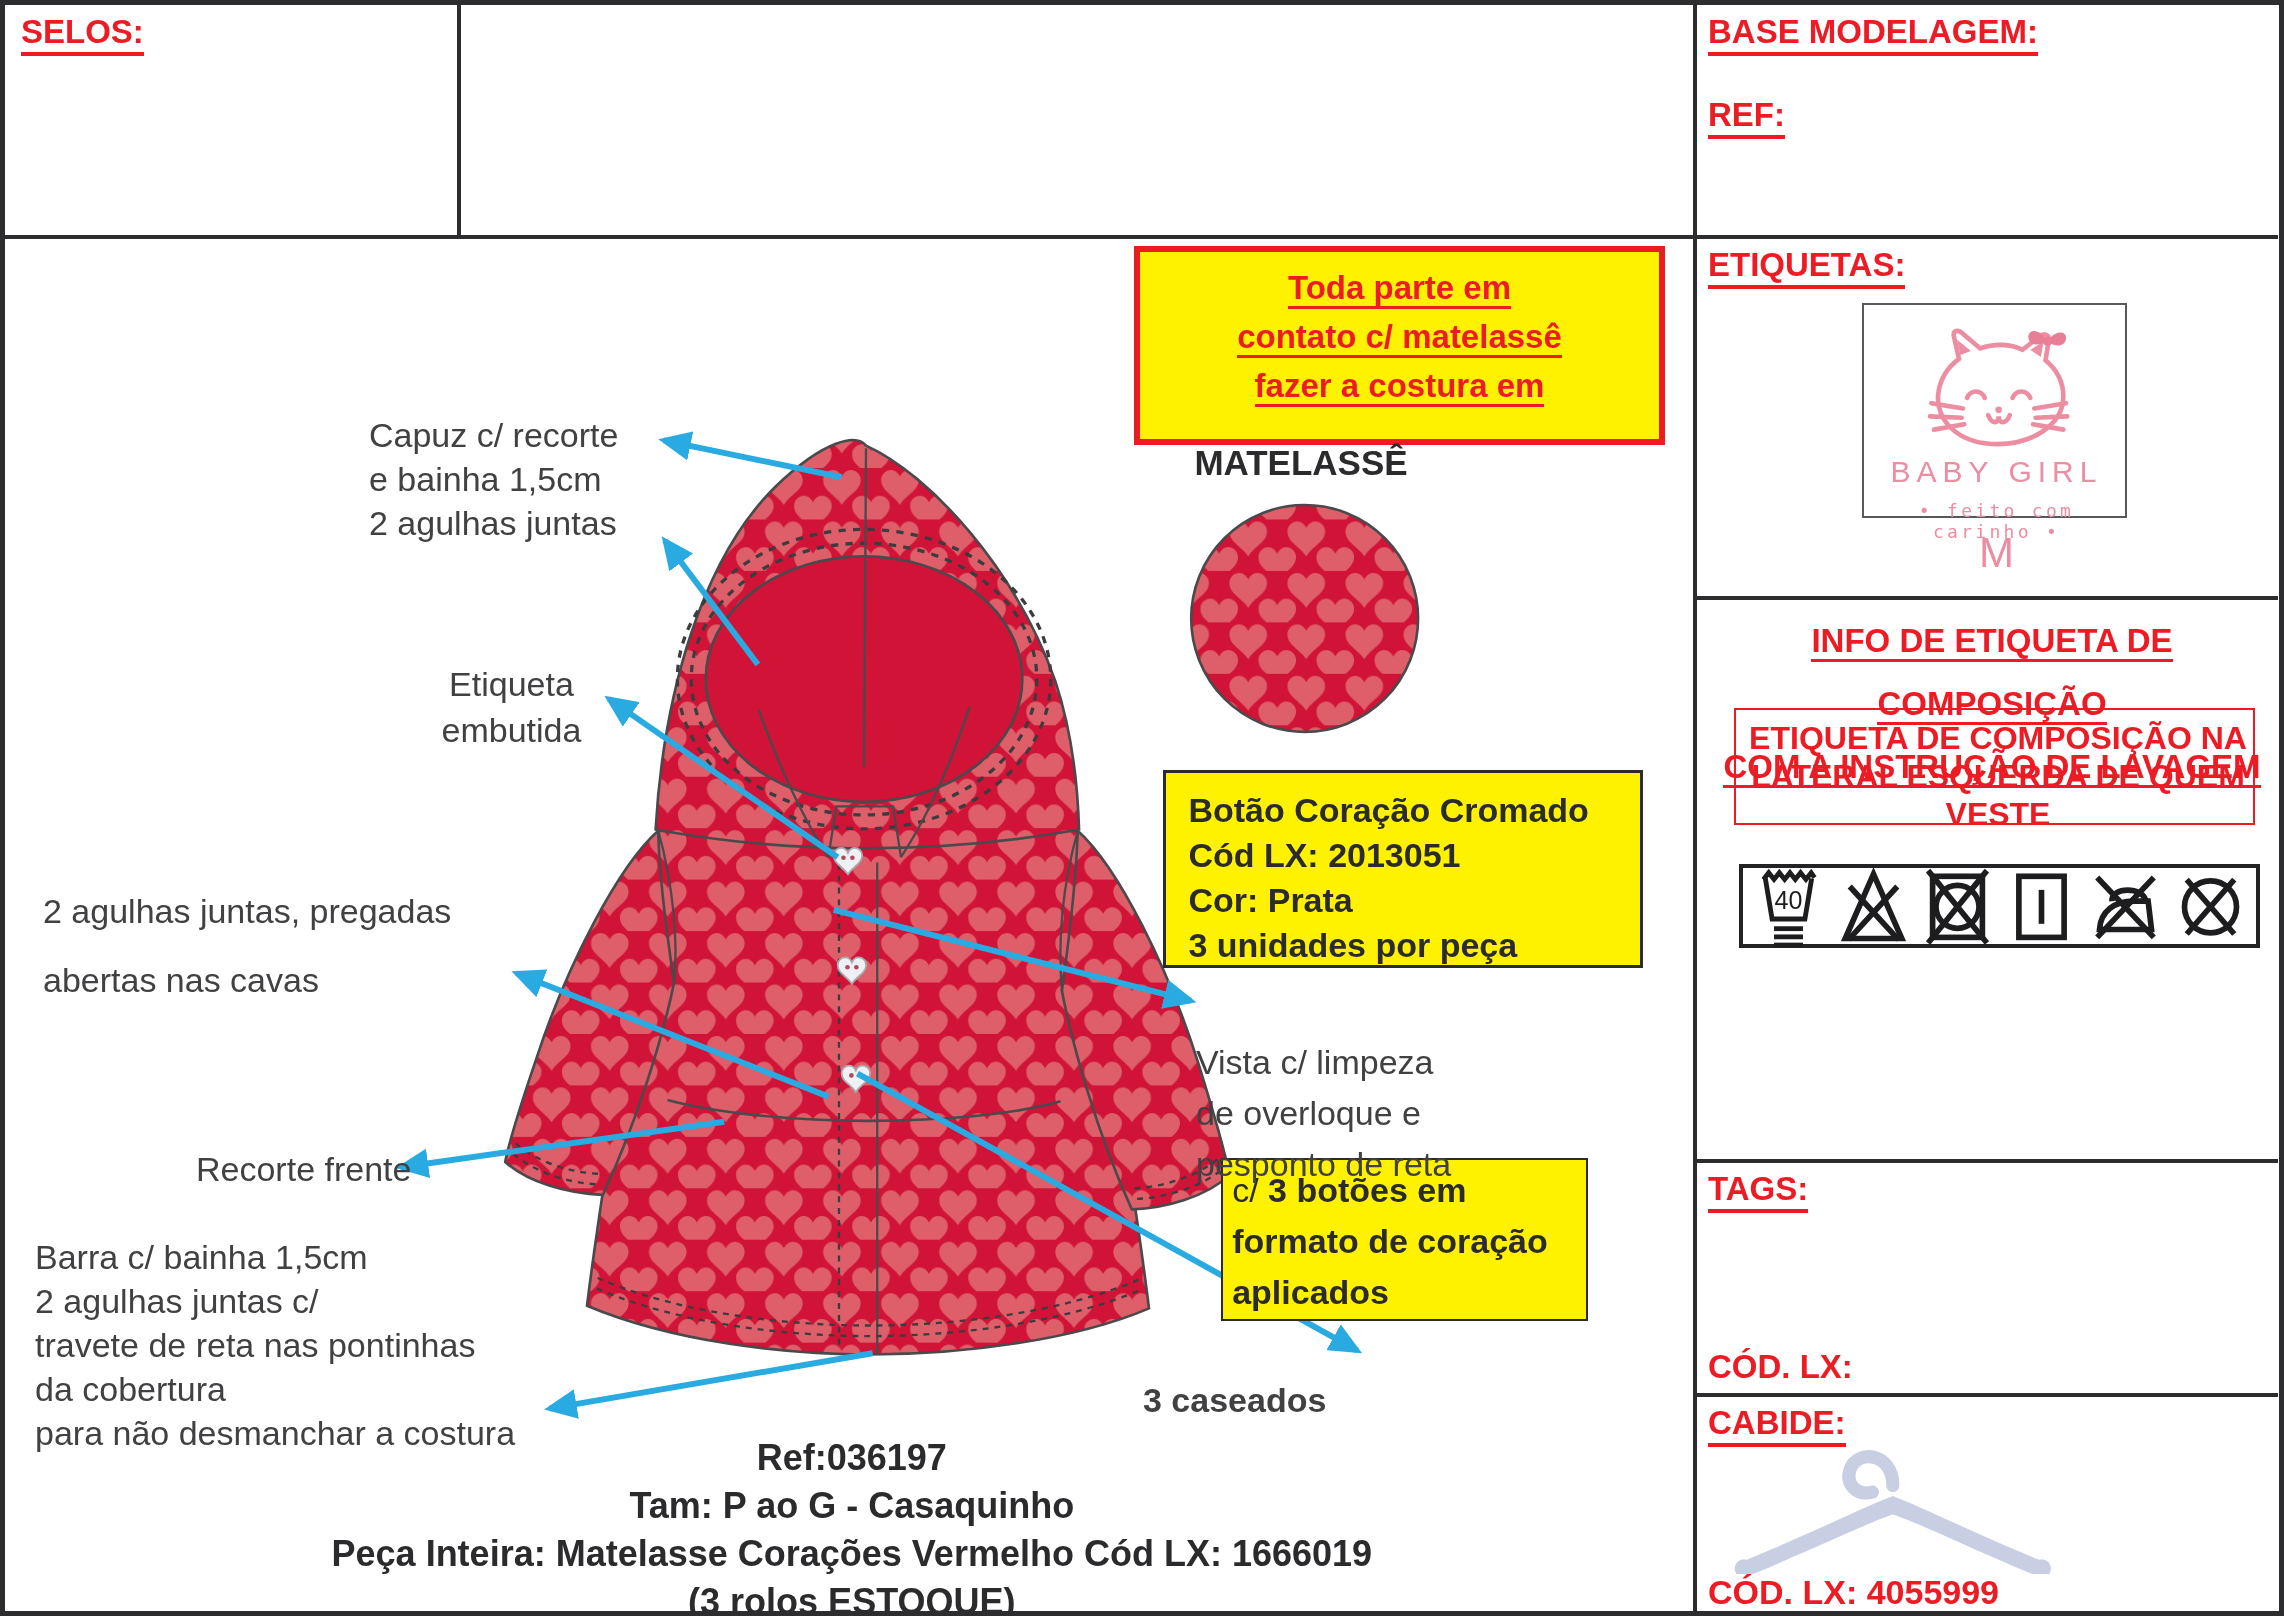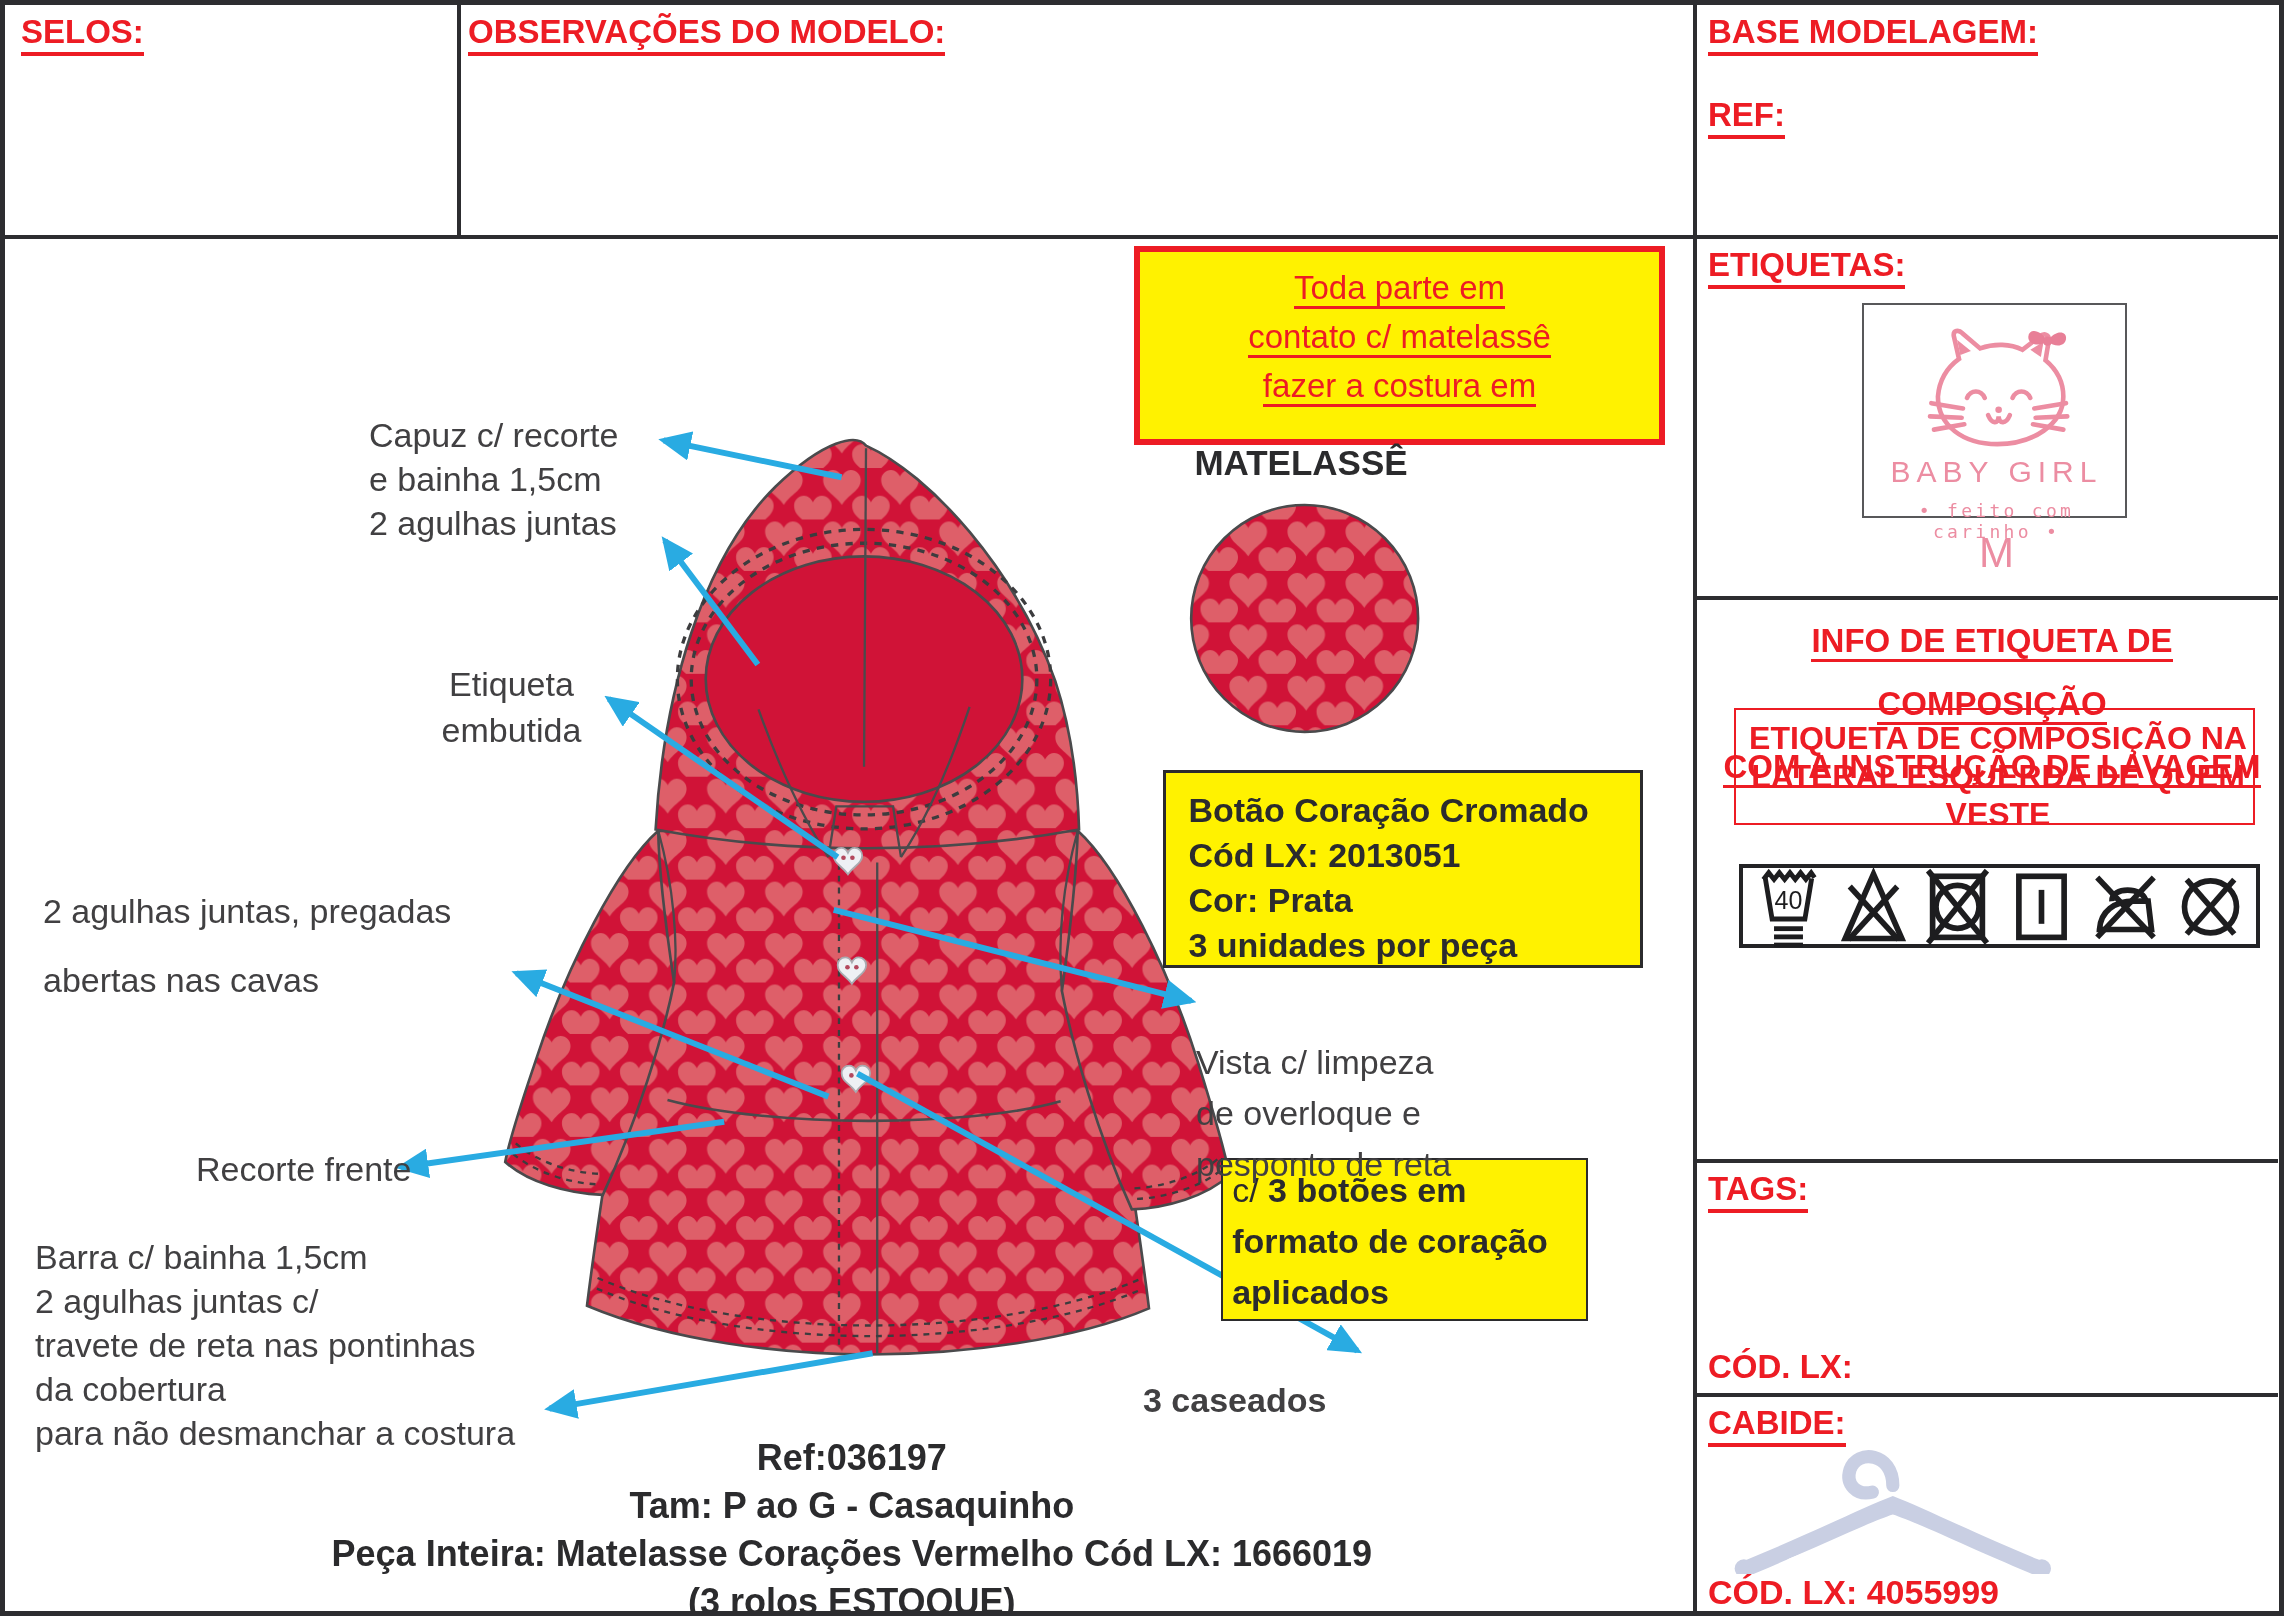--- a/index.html
+++ b/index.html
@@ -11,21 +11,21 @@
   .abs{position:absolute;}
   .gridline{position:absolute;background:#2d2d30;z-index:3;}
   .red-h{color:#ed1c24;font-weight:bold;font-size:33px;z-index:4;white-space:nowrap;}
   .red-h .u{border-bottom:4px solid #ed1c24;padding-bottom:2px;}
   .note{color:#414042;font-size:34px;z-index:4;white-space:nowrap;}
   .bold{font-weight:bold;}
   .art{position:absolute;left:0;top:0;z-index:1;}
   .ybox{position:absolute;background:#fff200;z-index:2;box-sizing:border-box;}
   .warn{border:6px solid #ed1c24;text-align:center;padding-top:14.5px;}
   .warn div{line-height:42px;}
-  .warn .u{color:#ed1c24;font-weight:normal;font-size:33px;border-bottom:3.3px solid #ed1c24;text-align:center;}
+  .warn .u{color:#ed1c24;font-weight:bold;font-size:33px;border-bottom:3.3px solid #ed1c24;text-align:center;}
   .binfo{border:3.3px solid #2b2b2d;padding:14.5px 0 0 22.4px;}
   .binfo div{line-height:45px;color:#2b2b2d;font-weight:bold;font-size:34px;}
   .bot3{border:2.6px solid #2b2b2d;padding:5.3px 0 0 9.2px;}
   .bot3 div{line-height:51px;color:#2b2b2d;font-size:34px;font-weight:bold;white-space:nowrap;}
   .bot3 .pfx{font-weight:normal;}
   .lbl-box{border:2.6px solid #58585a;background:#fff;z-index:2;box-sizing:border-box;}
   .compbox{border:2.6px solid #ed1c24;text-align:center;z-index:2;box-sizing:border-box;padding-top:9.2px;padding-left:7px;}
   .compbox div{color:#ed1c24;font-weight:bold;font-size:32px;line-height:38px;}
   .iconsbox{border:4.6px solid #232325;z-index:2;box-sizing:border-box;display:flex;align-items:center;justify-content:space-evenly;background:#fff;}
   .footer{ text-align:center;z-index:4;}
@@ -120,21 +120,20 @@
   </svg>
 
   <div class="gridline" style="left:0;top:230px;width:2273px;height:4px;"></div>
   <div class="gridline" style="left:452px;top:0;width:4px;height:234px;"></div>
   <div class="gridline" style="left:1688px;top:0;width:4px;height:1606px;"></div>
   <div class="gridline" style="left:1688px;top:591px;width:585px;height:4px;"></div>
   <div class="gridline" style="left:1688px;top:1154px;width:585px;height:4px;"></div>
   <div class="gridline" style="left:1688px;top:1388px;width:585px;height:4px;"></div>
 
   <div class="abs red-h" style="left:16px;top:8px;"><span class="u">SELOS:</span></div>
-  <div class="abs red-h" style="left:463px;top:8px;"><span class="u">OBSERVAÇÕES DO MODELO:</span></div>
   <div class="abs red-h" style="left:1703px;top:8px;"><span class="u">BASE MODELAGEM:</span></div>
   <div class="abs red-h" style="left:1703px;top:91px;"><span class="u">REF:</span></div>
 
   <div class="ybox warn" style="left:1129px;top:241px;width:531px;height:199px;">
     <div><span class="u">Toda parte em</span></div>
     <div><span class="u">contato c/ matelassê</span></div>
     <div><span class="u">fazer a costura em</span></div>
   </div>
 
   <div class="abs" style="left:1184px;top:438px;width:224px;text-align:center;font-size:35px;font-weight:bold;color:#2b2b2d;z-index:4;">

